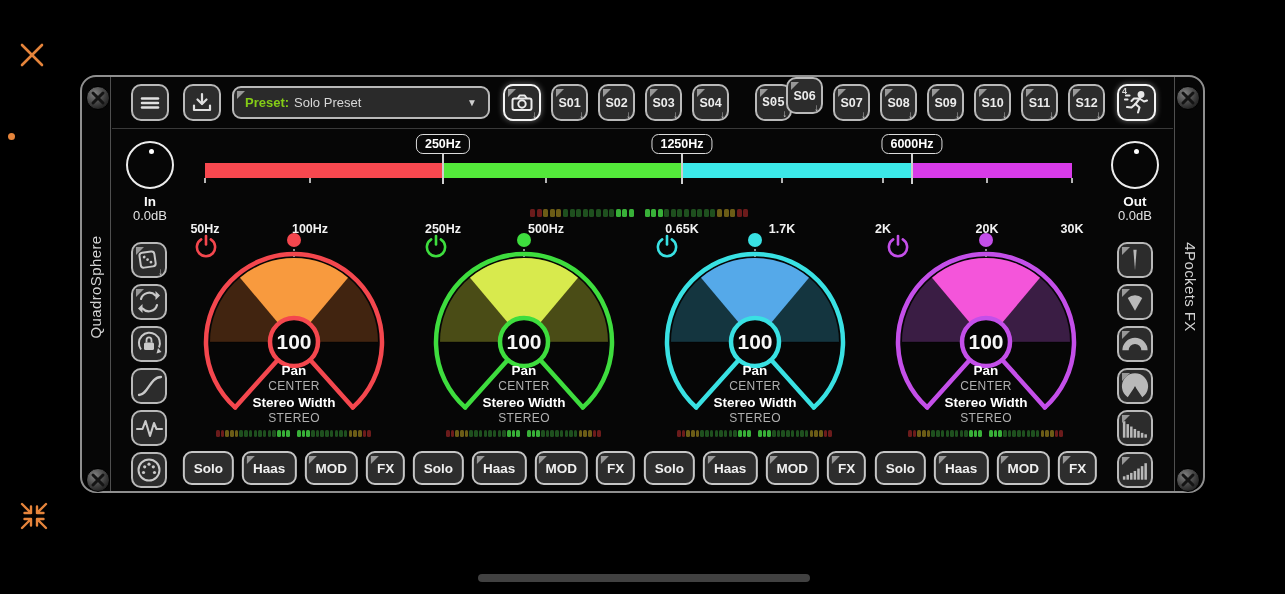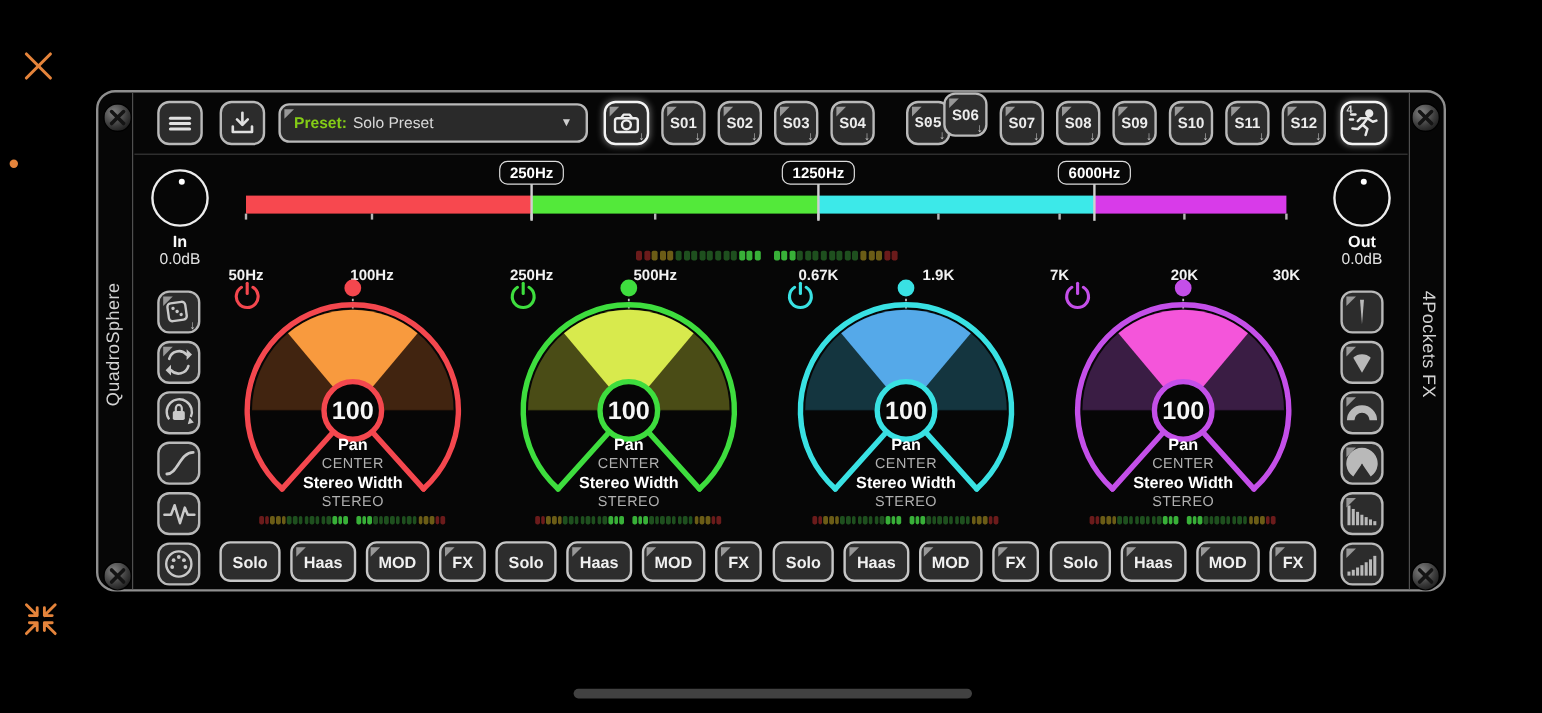--- a/index.html
+++ b/index.html
@@ -239,25 +239,25 @@
 <div id="spectrum-ticks">
     <div class="tick-line" style="left: 204px;"></div>
     <div class="tick-label" style="left: 205px;">50Hz</div>
     <div class="tick-line" style="left: 309px;"></div>
     <div class="tick-label" style="left: 310px;">100Hz</div>
     <div class="tick-line" style="left: 442px;"></div>
     <div class="tick-label" style="left: 443px;">250Hz</div>
     <div class="tick-line" style="left: 545px;"></div>
     <div class="tick-label" style="left: 546px;">500Hz</div>
     <div class="tick-line" style="left: 681px;"></div>
-    <div class="tick-label" style="left: 682px;">0.67K</div>
+    <div class="tick-label" style="left: 682px;">0.65K</div>
     <div class="tick-line" style="left: 781px;"></div>
-    <div class="tick-label" style="left: 782px;">1.9K</div>
+    <div class="tick-label" style="left: 782px;">1.7K</div>
     <div class="tick-line" style="left: 882px;"></div>
-    <div class="tick-label" style="left: 883px;">7K</div>
+    <div class="tick-label" style="left: 883px;">2K</div>
     <div class="tick-line" style="left: 986px;"></div>
     <div class="tick-label" style="left: 987px;">20K</div>
     <div class="tick-line" style="left: 1071px;"></div>
     <div class="tick-label" style="left: 1072px;">30K</div>
   </div>
 <div id="crossovers">
     <div class="flag-line" style="left: 442.25px;"></div>
     <div class="flag" style="left: 443px;">250Hz</div>
     <div class="flag-line" style="left: 681.25px;"></div>
     <div class="flag" style="left: 682px;">1250Hz</div>

